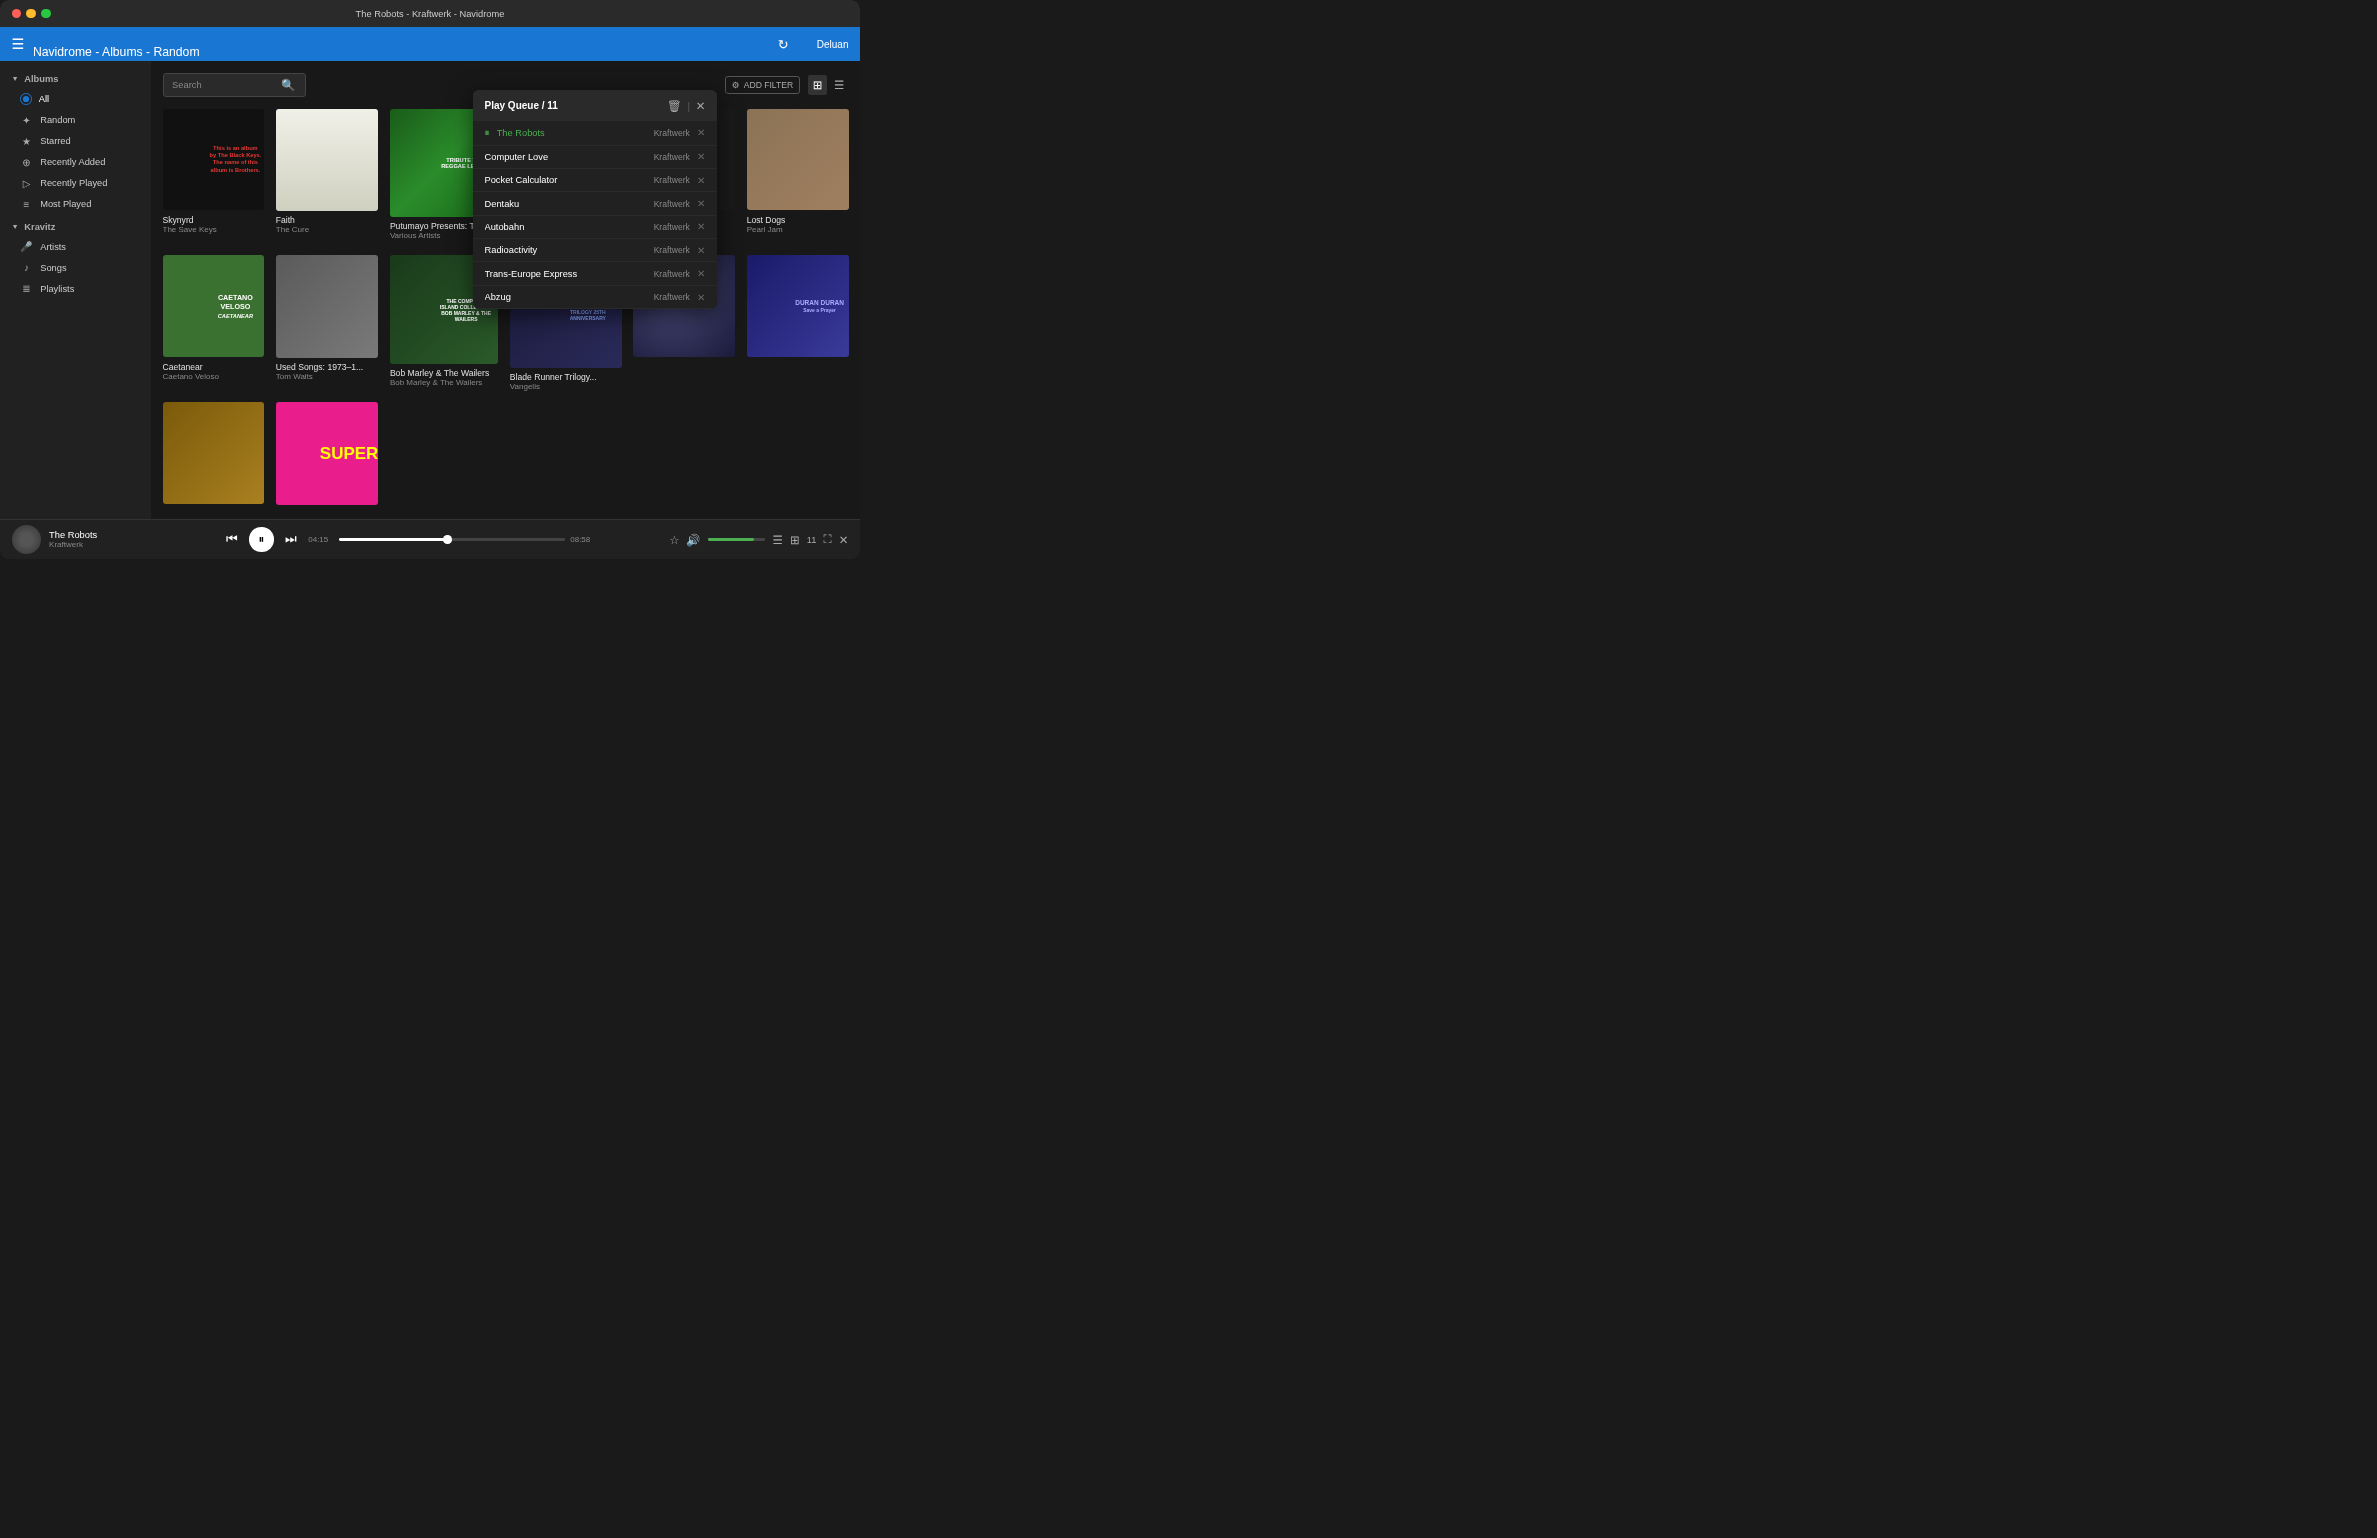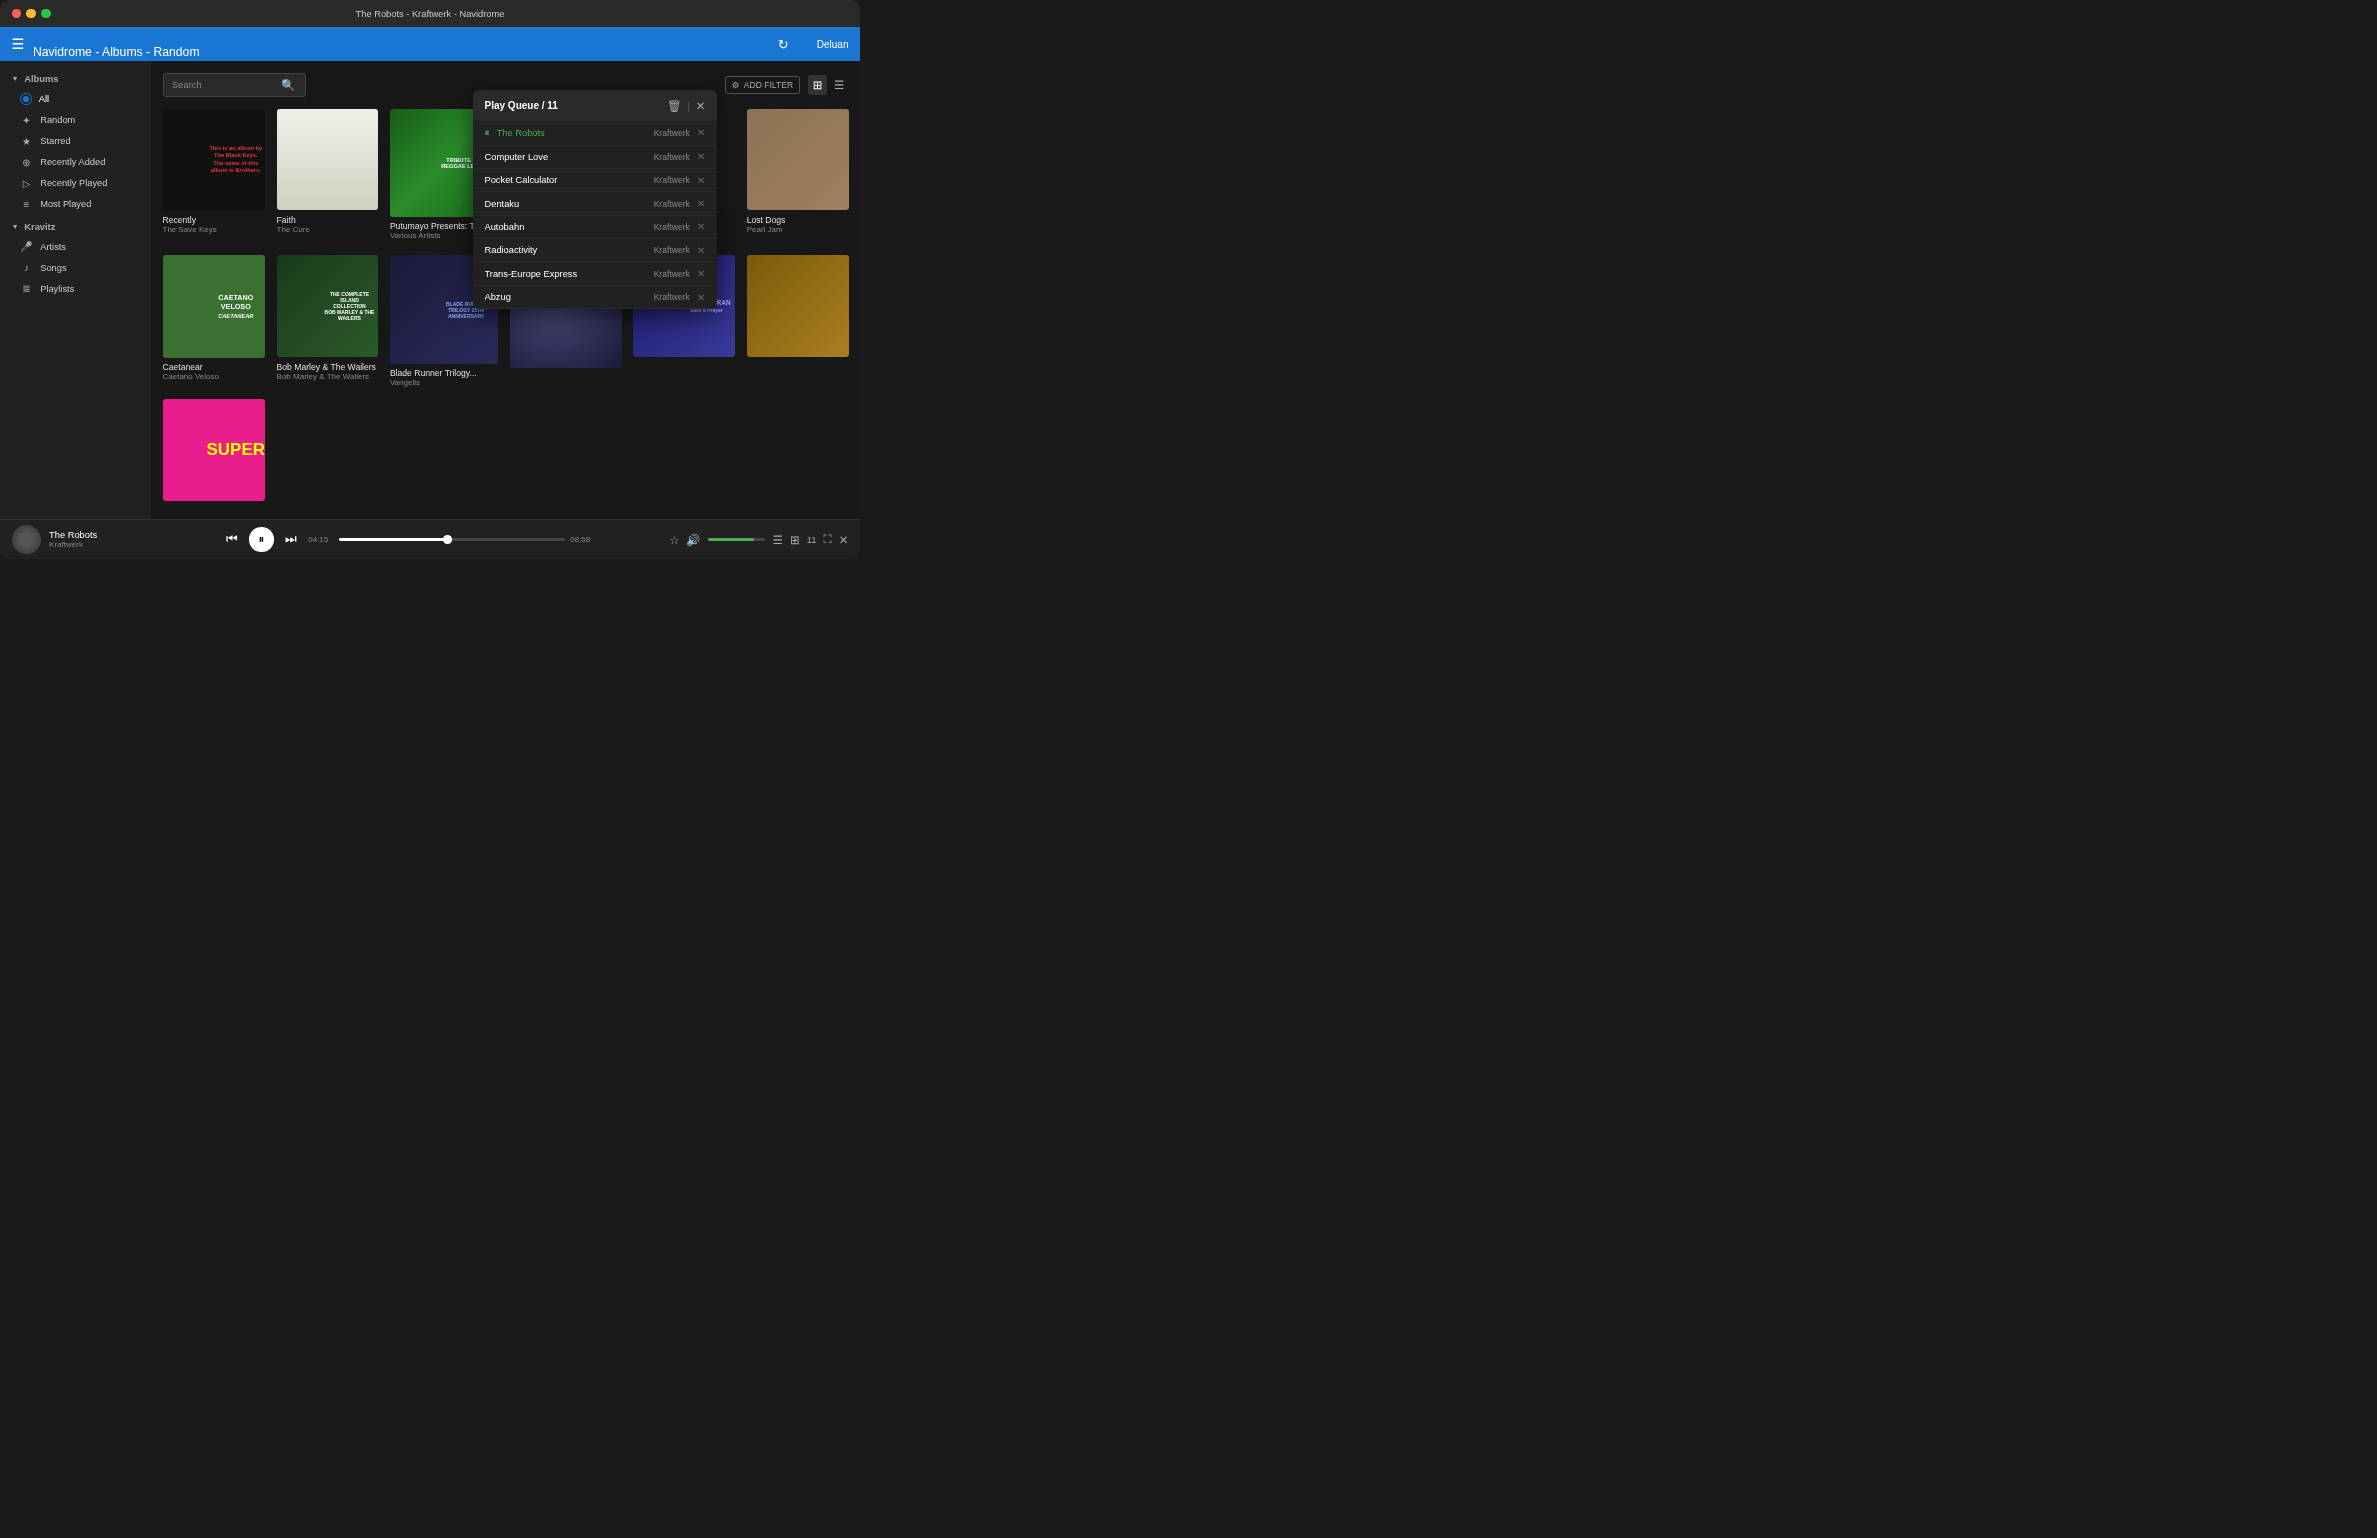--- a/index.html
+++ b/index.html
@@ -586,21 +586,21 @@
         </div>
       </div>
     </div>
 
     <div class="album-grid">
 
       <div class="album-card">
         <div class="album-cover cover-brothers">
           <div class="brothers-text">This is an album by The Black Keys. The name of this album is Brothers.</div>
         </div>
-        <div class="album-title">Recently</div>
+        <div class="album-title">Skynyrd</div>
         <div class="album-artist">The Save Keys</div>
       </div>
 
       <div class="album-card">
         <div class="album-cover cover-faith" style="background: linear-gradient(180deg, #f0f0e8 0%, #d0d0c0 100%);">
         </div>
         <div class="album-title">Faith</div>
         <div class="album-artist">The Cure</div>
       </div>
 
@@ -646,20 +646,26 @@
 
       <div class="album-card">
         <div class="album-cover" style="background: #3a7030; display:flex; align-items:center; justify-content:center;">
           <div style="color:#fff; font-size:7.2px; font-weight:bold; text-align:center;">CAETANO<br>VELOSO<br><span style="font-size:5.7px; font-style:italic;">CAETANEAR</span></div>
         </div>
         <div class="album-title">Caetanear</div>
         <div class="album-artist">Caetano Veloso</div>
       </div>
 
 
+      <div class="album-card">
+        <div class="album-cover" style="background: linear-gradient(135deg, #5a5a5a 0%, #7a7a7a 100%);">
+        </div>
+        <div class="album-title">Used Songs: 1973–1...</div>
+        <div class="album-artist">Tom Waits</div>
+      </div>
 
       <div class="album-card">
         <div class="album-cover" style="background: linear-gradient(135deg, #1a3a1a 0%, #2a5a2a 100%); display:flex; align-items:center; justify-content:center;">
           <div style="color:#fff; font-size:5px; text-align:center; font-weight:bold; text-transform:uppercase; padding:2.9px;">THE COMPLETE ISLAND COLLECTION<br>BOB MARLEY &amp; THE WAILERS</div>
         </div>
         <div class="album-title">Bob Marley &amp; The Wailers</div>
         <div class="album-artist">Bob Marley &amp; The Wailers</div>
       </div>
 
       <div class="album-card">

